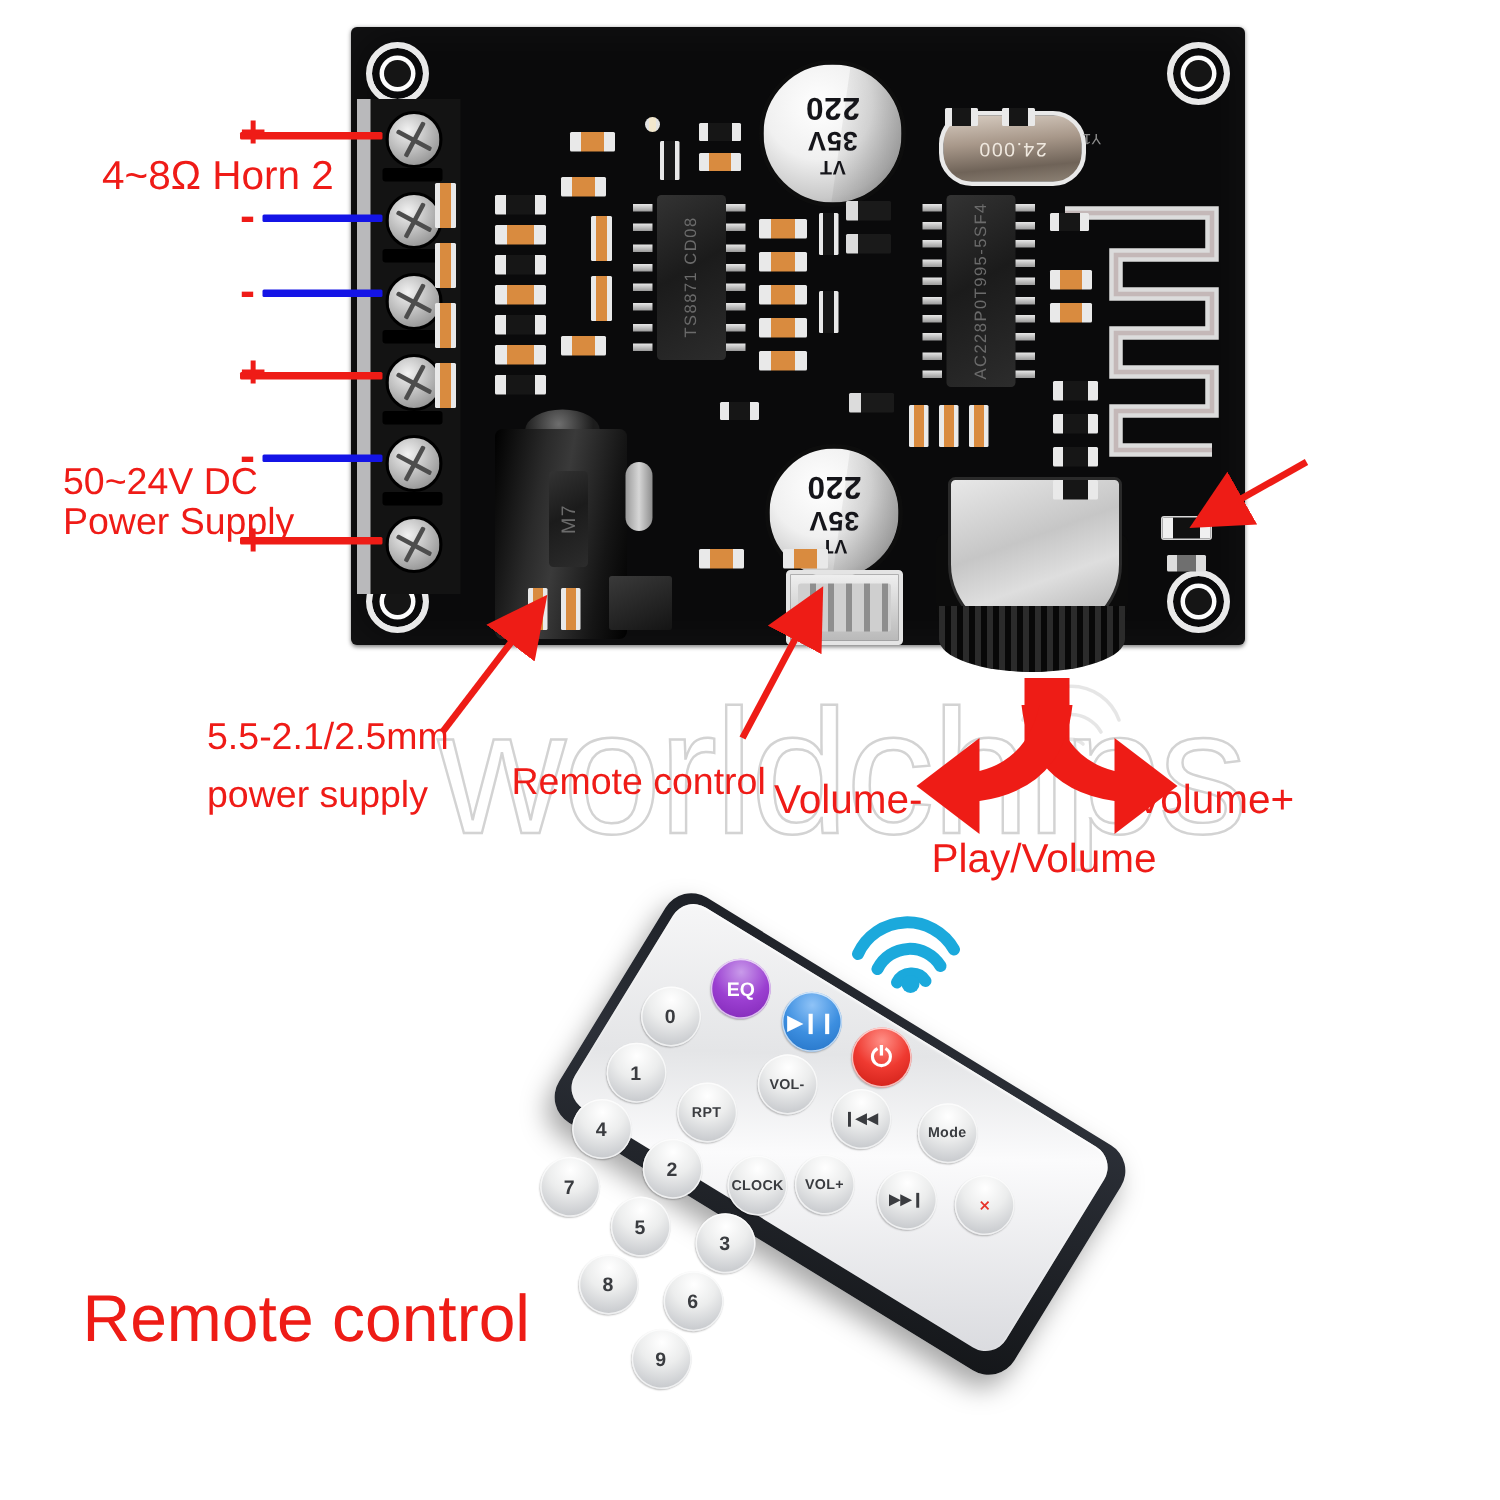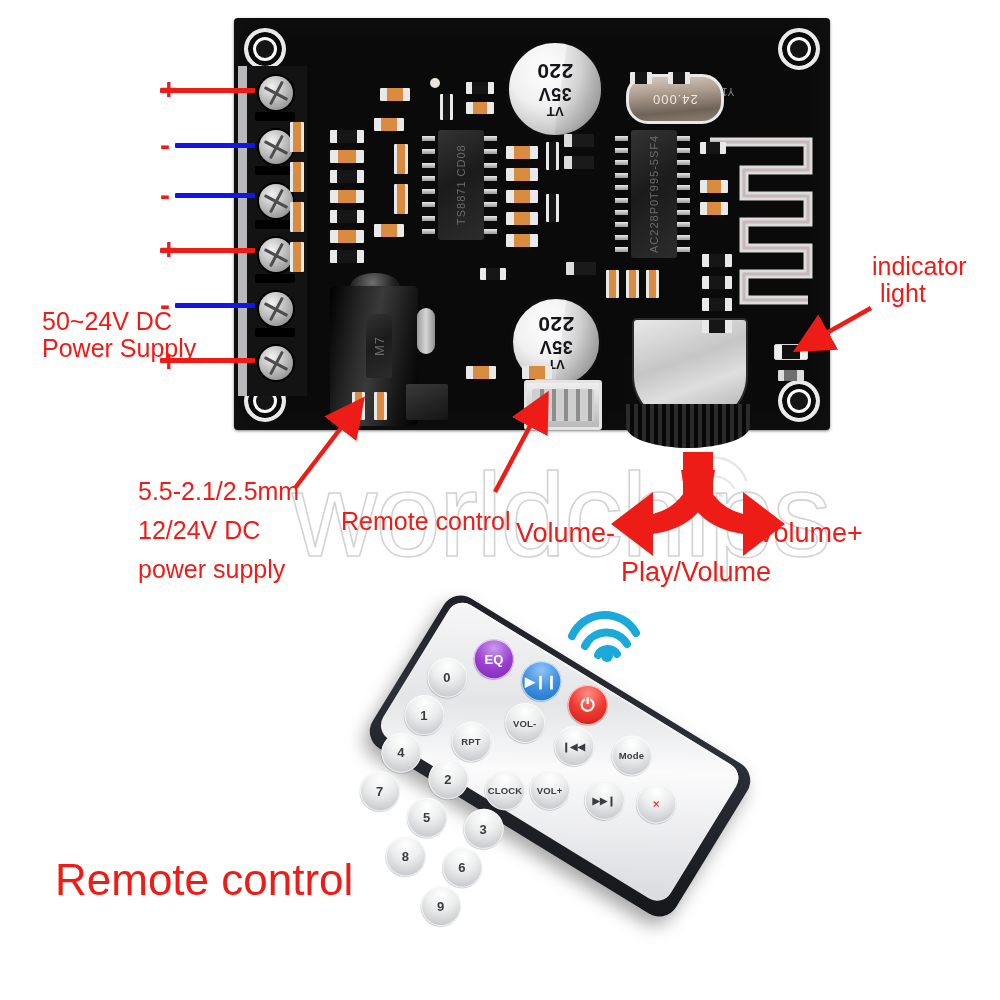--- a/index.html
+++ b/index.html
@@ -346,38 +346,34 @@
   <div class="lead blue" style="left:175px;top:303px;width:80px;"></div>
   <div class="lead" style="left:160px;top:358px;width:95px;"></div>
 
   <div class="sign" style="left:160px;top:74px;font-size:30px;">+</div>
   <div class="sign" style="left:160px;top:130px;font-size:30px;">-</div>
   <div class="sign" style="left:160px;top:180px;font-size:30px;">-</div>
   <div class="sign" style="left:160px;top:234px;font-size:30px;">+</div>
   <div class="sign" style="left:160px;top:290px;font-size:30px;">-</div>
   <div class="sign" style="left:160px;top:346px;font-size:30px;">+</div>
 
+  <div class="lbl" style="left:68px;top:103px;font-size:27px;">4~8Ω  Horn 2</div>
 
   <div class="lbl" style="left:42px;top:308px;font-size:25px;">
     <div>50~24V DC</div>
     <div>Power Supply</div>
   </div>
 
   <div class="lbl" style="left:138px;top:472px;font-size:25px;line-height:1.55;">
     <div>5.5-2.1/2.5mm</div>
-    <div>12/24V DC</div>
     <div>power supply</div>
   </div>
 
   <div class="lbl" style="left:341px;top:508px;font-size:25px;">Remote control</div>
 
-  <div class="lbl" style="left:872px;top:253px;font-size:25px;">
-    <div>indicator</div>
-    <div style="margin-left:8px;">light</div>
-  </div>
 
   <div class="lbl" style="left:516px;top:519px;font-size:27px;">Volume-</div>
   <div class="lbl" style="left:757px;top:519px;font-size:27px;">Volume+</div>
   <div class="lbl" style="left:621px;top:558px;font-size:27px;">Play/Volume</div>
 
   <svg id="arrows" viewBox="0 0 1000 1000">
     <defs>
       <marker id="ah" markerWidth="9" markerHeight="9" refX="7.2" refY="4.5" orient="auto">
         <path d="M0,0 L9,4.5 L0,9 Z" fill="#ee1c16"></path>
       </marker>

